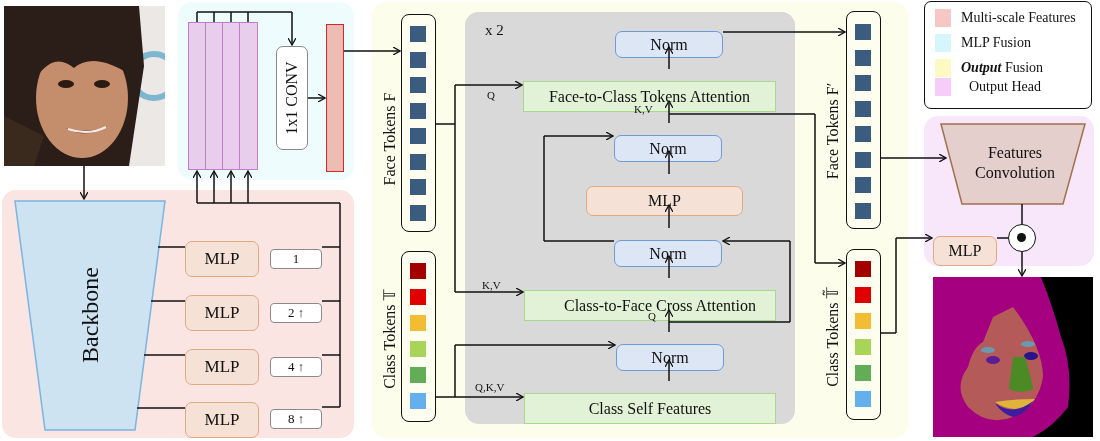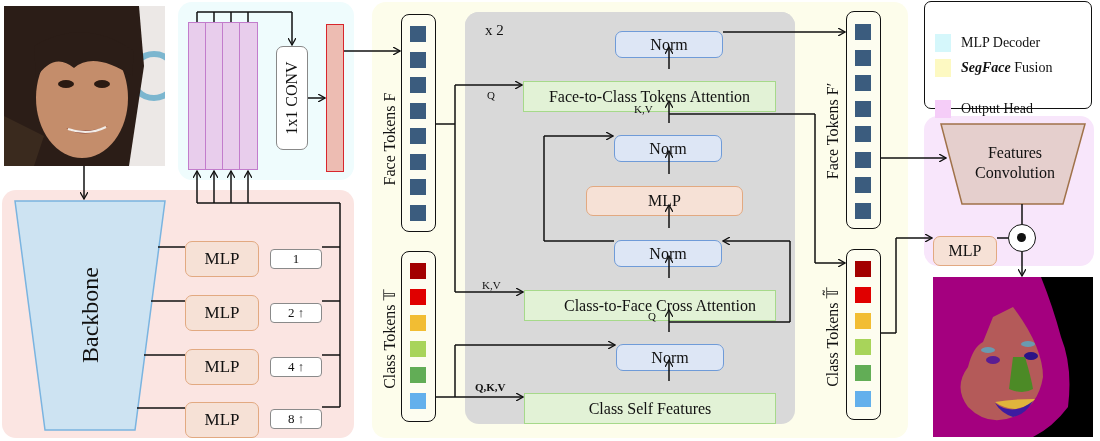--- a/index.html
+++ b/index.html
@@ -124,21 +124,21 @@
 <div class="box mlp" style="left:586px;top:174px;width:157px;height:30px;font-size:16px;">MLP</div>
 <div class="box norm" style="left:614px;top:228px;width:108px;height:27px;">Norm</div>
 <div class="box attn" style="left:524px;top:278px;width:252px;height:31px;padding-left:20px;">Class-to-Face Cross Attention</div>
 <div class="box norm" style="left:616px;top:332px;width:108px;height:27px;">Norm</div>
 <div class="box attn" style="left:524px;top:381px;width:252px;height:31px;">Class Self Features</div>
 
 <div class="lbl" style="left:487px;top:89px;">Q</div>
 <div class="lbl" style="left:634px;top:103px;">K,V</div>
 <div class="lbl" style="left:482px;top:279px;">K,V</div>
 <div class="lbl" style="left:648px;top:310px;">Q</div>
-<div class="lbl" style="left:475px;top:381px;font-weight:bold;">Q,K,V</div>
+<div class="lbl" style="left:475px;top:381px;">Q,K,V</div>
 
 <div class="token-col" style="left:846px;top:11px;width:35px;height:218px;"></div>
 <div id="face-tokens-out">
     <div class="tok" style="left: 855px; top: 24px; background: rgb(59, 92, 126);"></div>
     <div class="tok" style="left: 855px; top: 49.5px; background: rgb(59, 92, 126);"></div>
     <div class="tok" style="left: 855px; top: 75px; background: rgb(59, 92, 126);"></div>
     <div class="tok" style="left: 855px; top: 100.5px; background: rgb(59, 92, 126);"></div>
     <div class="tok" style="left: 855px; top: 126px; background: rgb(59, 92, 126);"></div>
     <div class="tok" style="left: 855px; top: 151.5px; background: rgb(59, 92, 126);"></div>
     <div class="tok" style="left: 855px; top: 177px; background: rgb(59, 92, 126);"></div>
@@ -151,30 +151,34 @@
     <div class="tok" style="left: 855px; top: 261px; background: rgb(163, 0, 0);"></div>
     <div class="tok" style="left: 855px; top: 287px; background: rgb(224, 0, 0);"></div>
     <div class="tok" style="left: 855px; top: 313px; background: rgb(242, 189, 51);"></div>
     <div class="tok" style="left: 855px; top: 339px; background: rgb(168, 212, 90);"></div>
     <div class="tok" style="left: 855px; top: 365px; background: rgb(98, 173, 86);"></div>
     <div class="tok" style="left: 855px; top: 391px; background: rgb(99, 176, 236);"></div>
   </div>
 <div class="vtext" style="left:768px;top:326px;width:130px;height:22px;font-size:16px;text-align:center;line-height:22px;">Class Tokens 𝕋̃</div>
 
 <div class="legend">
+  <div class="leg-item" style="top:7px;">
+    <span class="leg-sw" style="background:#f6c7c5;"></span>
+    <span>Multi-scale Features</span>
+  </div>
   <div class="leg-item" style="top:32px;">
     <span class="leg-sw" style="background:#d5f7fb;"></span>
-    <span>MLP Decoder</span>
+    <span>MLP Fusion</span>
   </div>
   <div class="leg-item" style="top:57px;">
     <span class="leg-sw" style="background:#fdf9c2;"></span>
-    <b><i>SegFace</i></b>
+    <b><i>Output</i></b>
       <span style="white-space:pre;"> Fusion</span>
   </div>
-  <div class="leg-item" style="top:98px;">
+  <div class="leg-item" style="top:76px;gap:8px;">
     <span class="leg-sw" style="background:#f5cdf8;"></span>
     <span>Output Head</span>
   </div>
 </div>
 
 <svg class="abs" style="left:940px;top:122px;" width="146" height="84" viewBox="0 0 146 84">
   <polygon points="1,2 145,2 123,82 22,82" fill="#e5cfcd" stroke="#a0724a" stroke-width="1.5"></polygon>
 </svg>
 <div class="abs" style="left:975px;top:143px;width:80px;text-align:center;font-size:16px;line-height:20px;">Features Convolution</div>
 <div class="box mlp" style="left:933px;top:224px;width:64px;height:30px;font-size:16px;">MLP</div>

